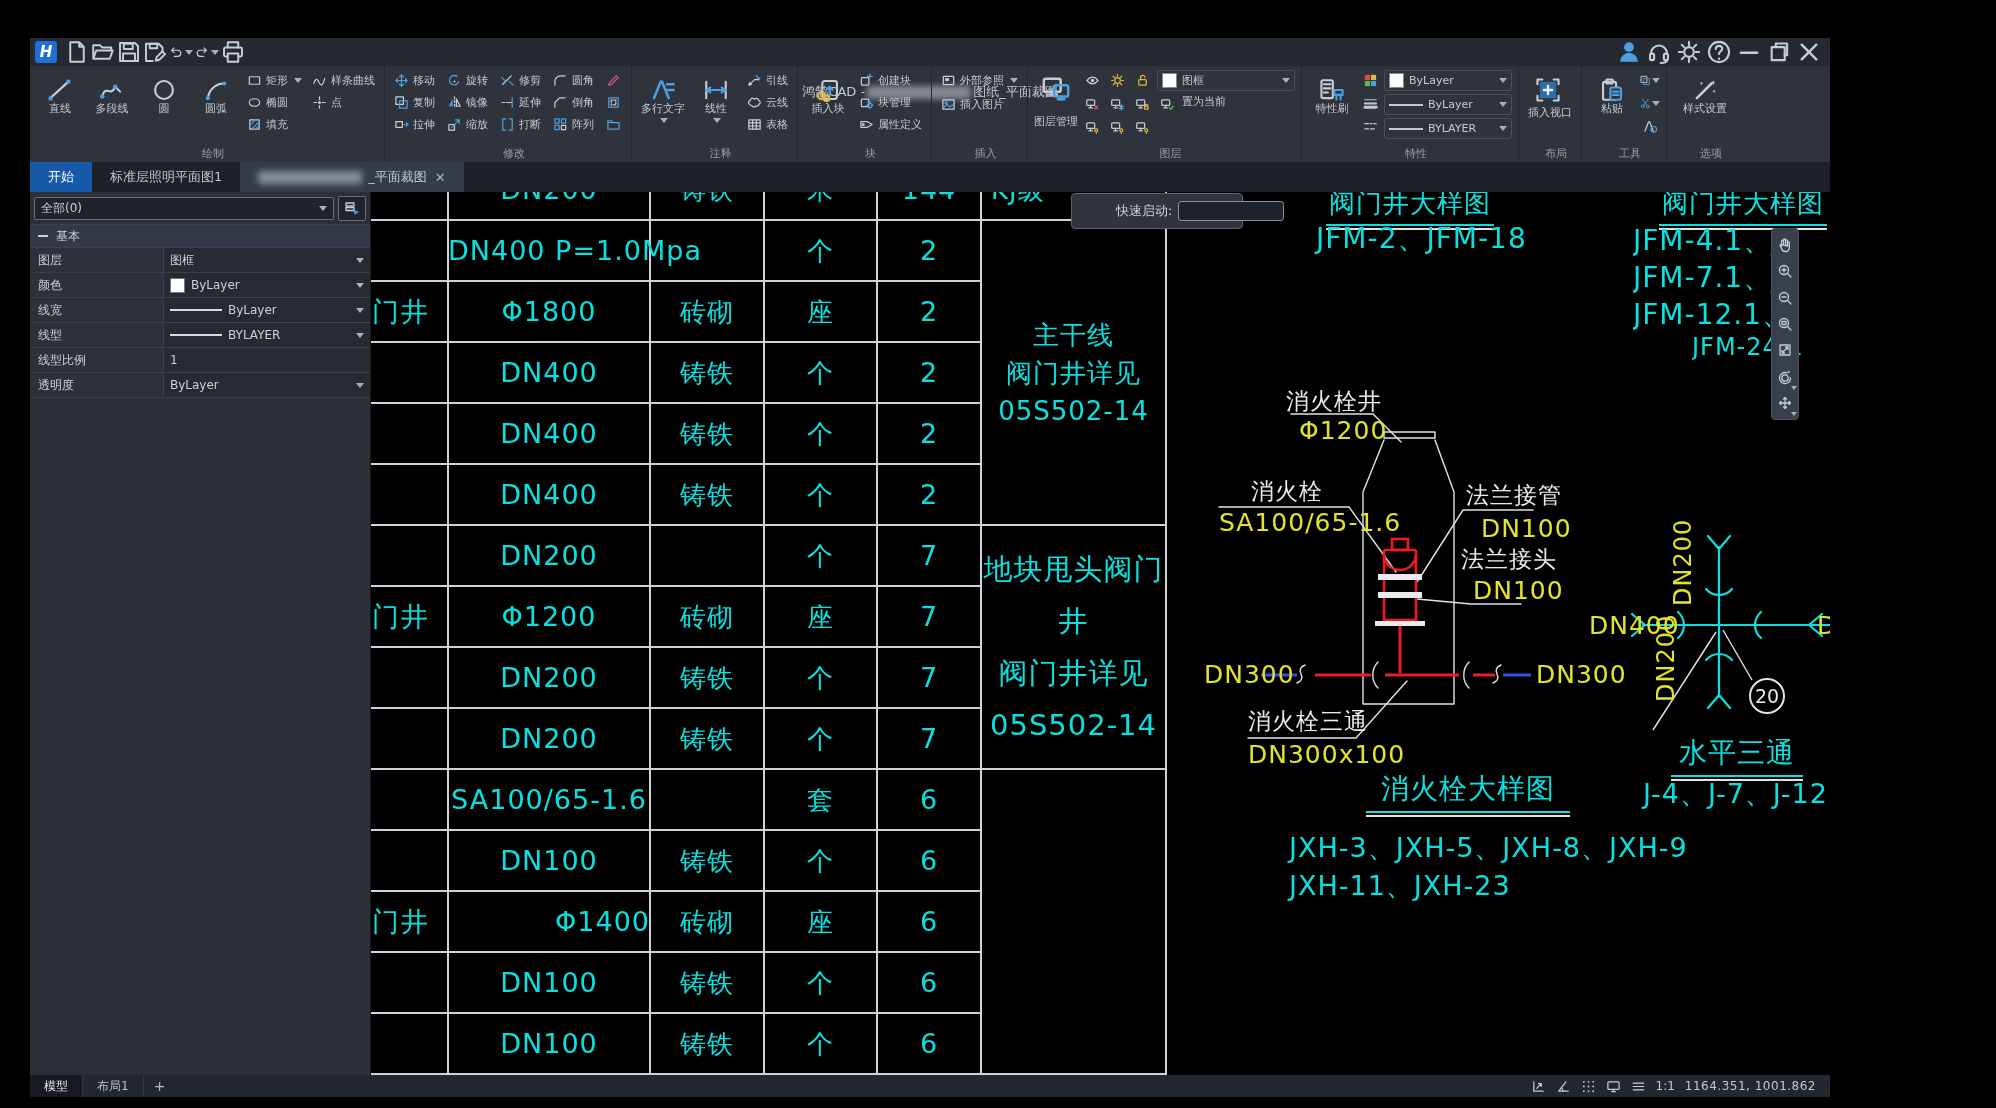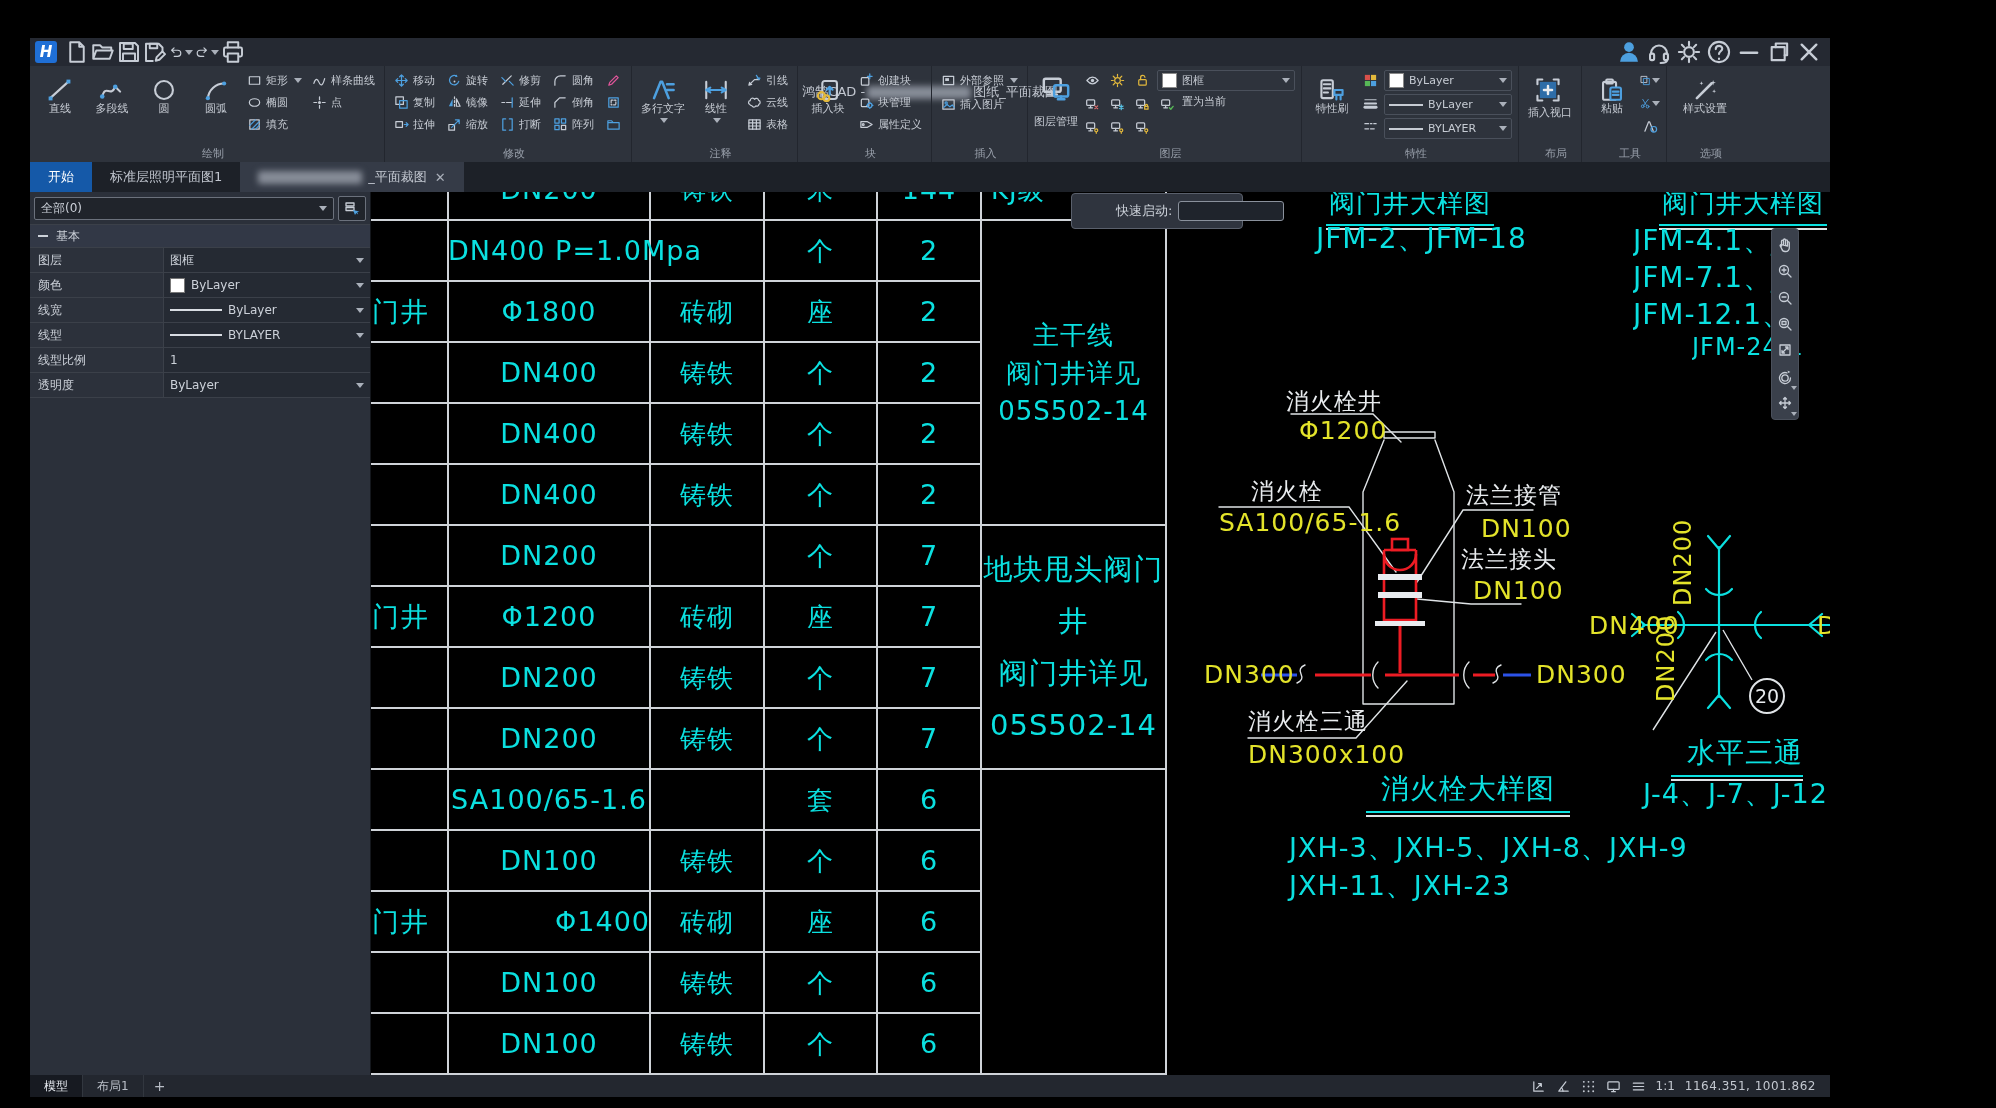--- a/index.html
+++ b/index.html
@@ -1150,21 +1150,21 @@
       <div class="cad yl" style="left:877px;top:548px;font-size:25px;">DN300x100</div>
       <div class="cad dtitle" style="left:995px;top:578px;width:204px;font-size:28px;">消火栓大样图</div>
       <div class="cad cy" style="left:918px;top:638px;font-size:27px;">JXH-3、JXH-5、JXH-8、JXH-9</div>
       <div class="cad cy" style="left:918px;top:676px;font-size:27px;">JXH-11、JXH-23</div>
 
       <div class="cad yl" style="left:1218px;top:419px;font-size:25px;">DN400</div>
       <div class="cad yl" style="left:1446px;top:419px;font-size:25px;">DN4</div>
       <div class="cad yl vlab" style="left:1282px;top:372px;font-size:24px;">DN200</div>
       <div class="cad yl vlab" style="left:1265px;top:468px;font-size:24px;">DN200</div>
       <div class="bubble" style="left:1378px;top:486px;">20</div>
-      <div class="cad dtitle" style="left:1300px;top:542px;width:132px;font-size:28px;text-align:right;">水平三通</div>
+      <div class="cad dtitle" style="left:1300px;top:542px;width:132px;font-size:28px;">水平三通</div>
       <div class="cad cy" style="left:1272px;top:584px;font-size:27px;">J-4、J-7、J-12</div>
 
       <div class="qlaunch">
         <span class="ql-label">快速启动:</span>
         <input type="text" value="" style="">
       </div>
 
       <div class="navbar">
         <span class="navbtn">
             <svg class="isvg" viewBox="0 0 16 16">

